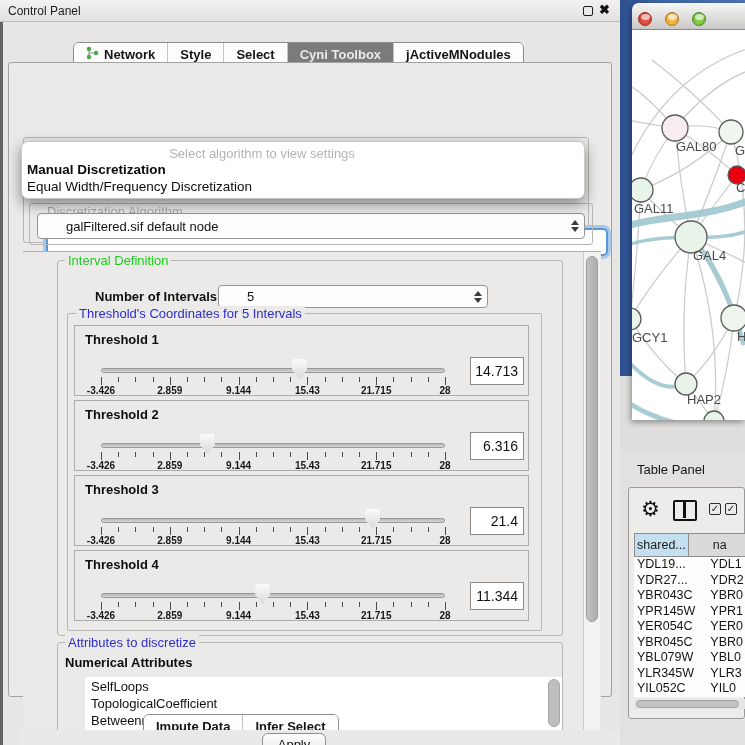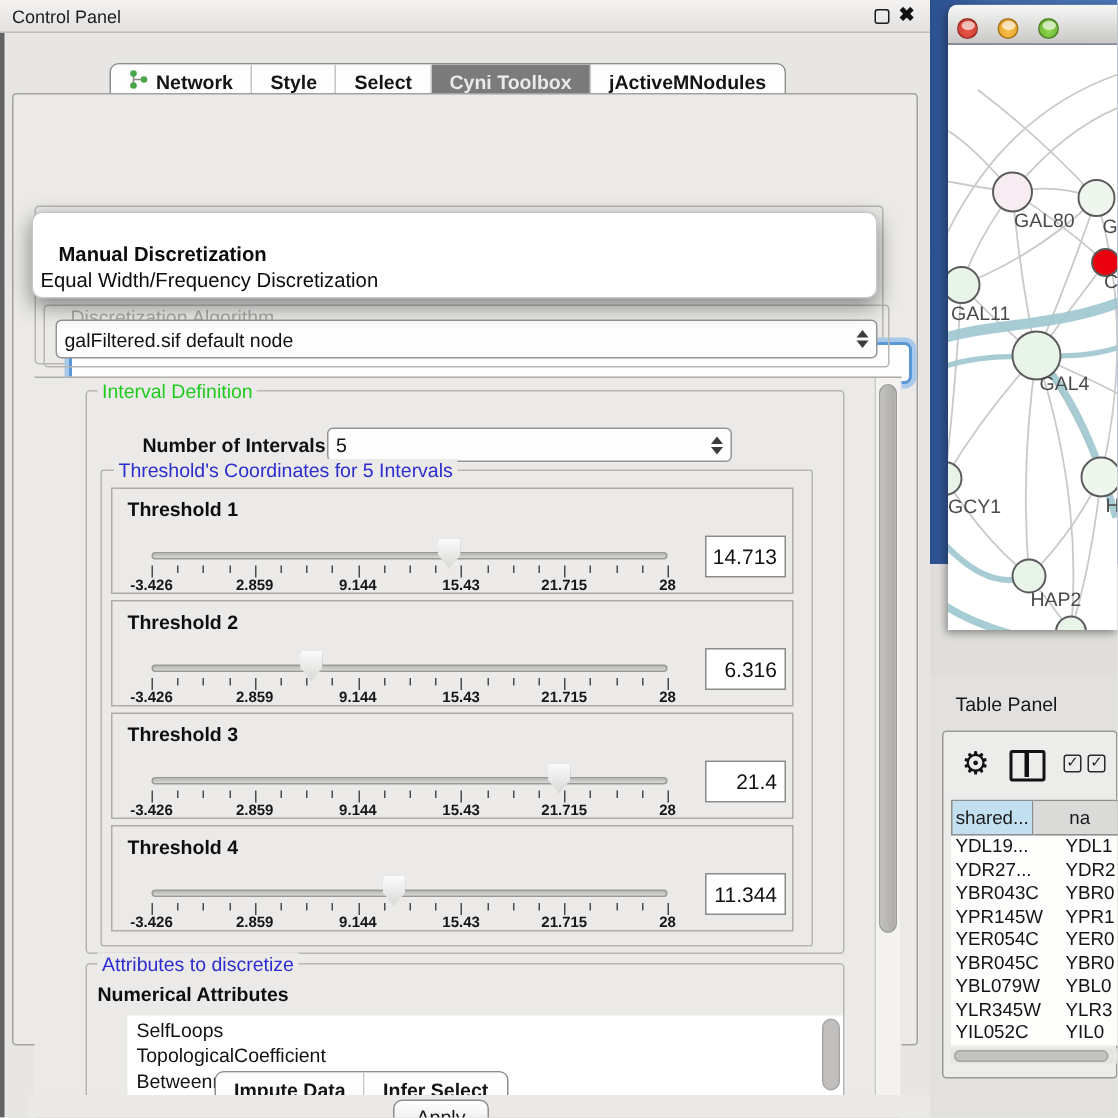--- a/index.html
+++ b/index.html
@@ -27,27 +27,27 @@
   .groupbox { position:absolute; border:1px solid #b7b6b4; border-radius:3px; }
   .grouptitle { position:absolute; font-size:13px; background:#ebeae8; padding:0 3px; white-space:nowrap; }
 
   #algo-group { left:14px; top:74px; width:566px; height:106px; }
   #algo-group-title { left:20px; top:66px; color:#a9a8a6; }
   #algo-combo { left:22px; top:90px; width:562px; height:28px; background:#fdfdfd; border:2px solid #5b96d7; border-radius:5px; box-shadow:0 0 0 3px #a8c9ea; }
 
   #algo-popup { left:12px; top:78px; width:564px; height:58px; background:#fff; border:1px solid #c9c8c6; border-radius:7px; box-shadow:0 5px 14px rgba(0,0,0,.45); z-index:5; }
   #algo-popup-hint { left:0; top:4px; width:480px; text-align:center; font-size:13px; color:#b4b3b1; }
   .algo-item { left:4px; width:550px; font-size:13.5px; color:#0c0c0c; padding-left:1px; }
-  #algo-item-0 { top:20px; font-weight:bold;margin-left:12px; }
+  #algo-item-0 { top:20px; font-weight:bold; }
   #algo-item-1 { top:37px; }
 
   #tabledata-group { left:20px; top:140px; width:564px; height:42px; }
   #tabledata-title { left:26px; top:133px; color:#1c1c1c; }
   .combo { position:absolute; background:#fdfdfd; border:1px solid #96959:; border:1px solid #969593; border-radius:4px; font-size:13px; color:#111; display:flex; align-items:center; }
-  .combo .combo-text { padding-left:5px; flex:1; overflow:hidden; white-space:nowrap; }
+  .combo .combo-text { padding-left:28px; flex:1; overflow:hidden; white-space:nowrap; }
   .combo .stepper { width:18px; display:flex; flex-direction:column; align-items:center; justify-content:center; gap:2px; }
   .tri-up { width:0; height:0; border-left:4px solid transparent; border-right:4px solid transparent; border-bottom:5px solid #3c3c3c; }
   .tri-down { width:0; height:0; border-left:4px solid transparent; border-right:4px solid transparent; border-top:5px solid #3c3c3c; }
   #tabledata-combo { left:28px; top:150px; width:548px; height:26px; }
 
   #scroll-area { left:14px; top:188px; width:578px; height:494px; border-top:1px solid #aeadab; border-bottom:1px solid #aeadab; background:#ebeae8; overflow:hidden; }
   #v-scrollbar { position:absolute; left:560px; top:0; width:17px; height:494px; background:#f3f2f0; border-left:1px solid #cccbc9; }
   #v-scroll-thumb { position:absolute; left:2px; top:4px; width:12px; height:366px; background:linear-gradient(90deg,#c2c1bf,#aeadab); border-radius:6px; border:1px solid #9e9d9b; }
 
   #interval-group { left:34px; top:8px; width:506px; height:376px; }
@@ -148,20 +148,21 @@
     </div>
 
   <div id="content-panel" class="abs">
 
     <div id="algo-group" class="groupbox">
       <div id="algo-group-title" class="grouptitle">Discretization Algorithm</div>
       <div id="algo-combo" class="abs" style="position:absolute;"></div>
     </div>
 
     <div id="algo-popup" class="abs" style="position:absolute;">
+      <div id="algo-popup-hint" class="abs" style="position:absolute;">Select algorithm to view settings</div>
       <div id="algo-item-0" class="algo-item" style="position:absolute;">Manual Discretization</div>
       <div id="algo-item-1" class="algo-item" style="position:absolute;">Equal Width/Frequency Discretization</div>
     </div>
 
     <div id="tabledata-group" class="groupbox">
       <div id="tabledata-title" class="grouptitle">Table Data</div>
     </div>
     <div id="tabledata-combo" class="combo abs">
       <div class="combo-text">galFiltered.sif default node</div>
       <div class="stepper">

